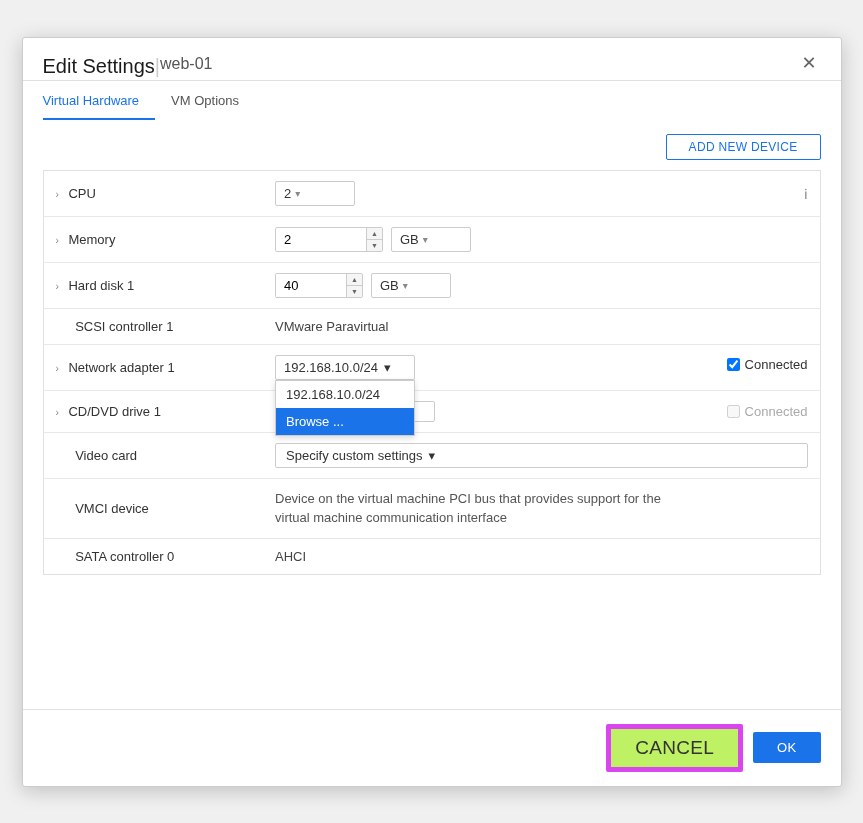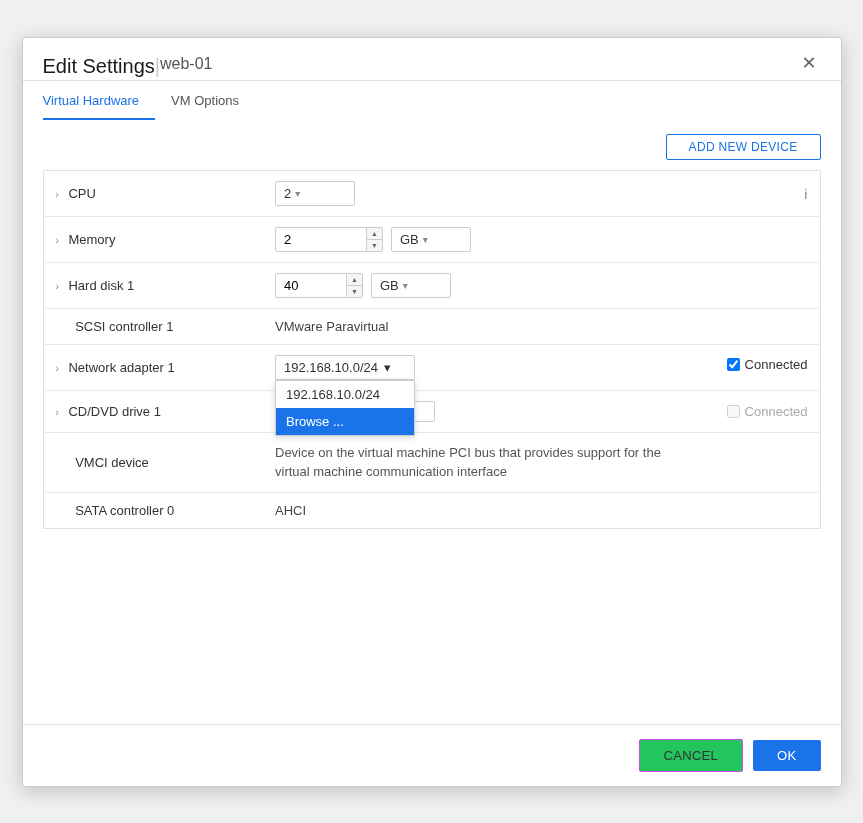--- a/index.html
+++ b/index.html
@@ -235,25 +235,25 @@
     }
     .dialog-footer {
       display: flex;
       justify-content: flex-end;
       align-items: center;
       padding: 14px 20px;
       gap: 10px;
       border-top: 1px solid #e0e0e0;
     }
     .cancel-btn {
-      border: 1px solid #d946ef;
-      background: #22c55e;
+      border: 5px solid #d946ef;
+      background: #bef264;
       color: #333;
       padding: 8px 24px;
-      font-size: 13px;
+      font-size: 19px;
       cursor: pointer;
       border-radius: 2px;
       letter-spacing: 0.3px;
     }
     .ok-btn {
       border: none;
       background: #1a73e8;
       color: #fff;
       padding: 8px 24px;
       font-size: 13px;
@@ -433,20 +433,32 @@
               <span class="chevron">▾</span>
             </div>
             <div class="checkbox-area" style="margin-left:auto;">
               <input type="checkbox" disabled="" style="">
               <span class="connected-label-disabled">Connected</span>
             </div>
           </div>
         </td>
       </tr>
 
+      <tr>
+        <td class="row-label-cell">
+          <span style="display:inline-block;width:16px;"></span>
+          <span>Video card</span>
+        </td>
+        <td class="row-value-cell">
+          <div class="specify-custom">
+            <span>Specify custom settings</span>
+            <span class="chevron">▾</span>
+          </div>
+        </td>
+      </tr>
 
       <tr>
         <td class="row-label-cell">
           <span style="display:inline-block;width:16px;"></span>
           <span>VMCI device</span>
         </td>
         <td class="row-value-cell">
           <div class="vmci-desc">
             <span>Device on the virtual machine PCI bus that provides support for the</span><br>
             <span>virtual machine communication interface</span>

